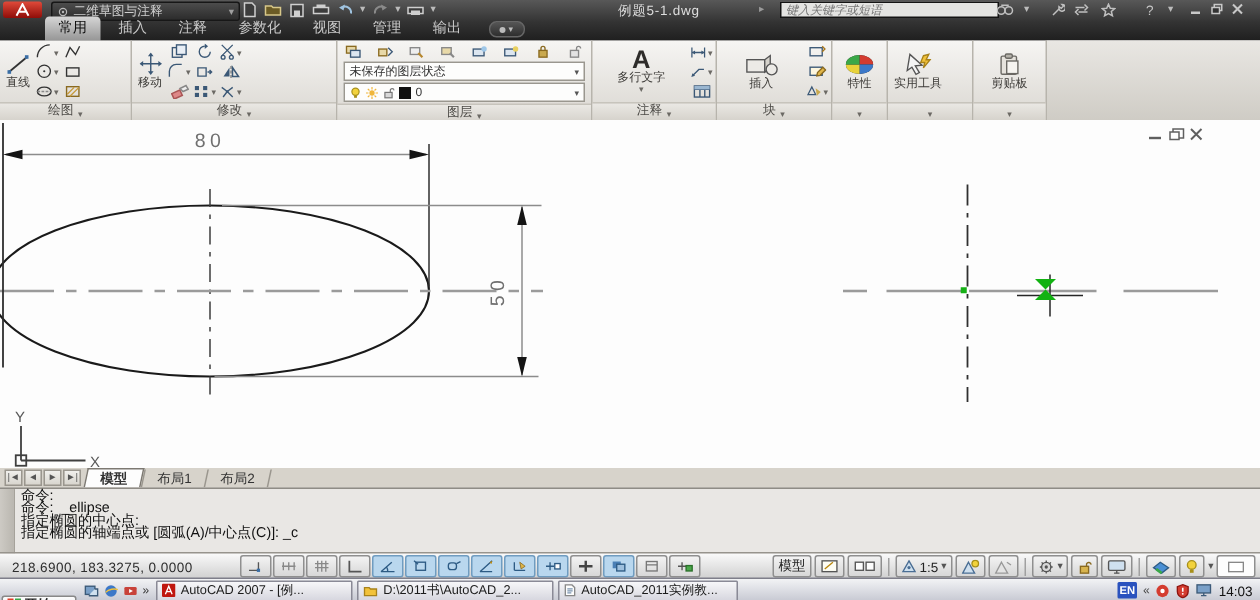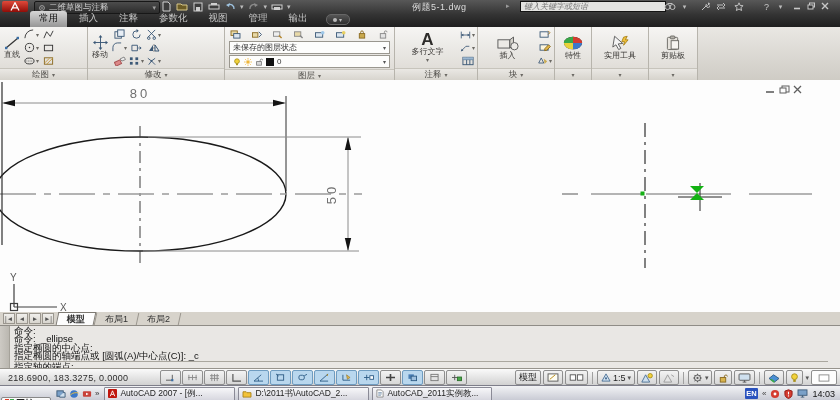--- a/index.html
+++ b/index.html
@@ -31,21 +31,21 @@
   .rtab.active{background:linear-gradient(#d6d6d6,#969696);color:#0d0d0d;}
   .ribpill{margin-left:6px;width:22px;height:9px;border:1px solid #666;border-radius:5px;
            background:linear-gradient(#555,#2e2e2e);display:flex;align-items:center;justify-content:center;gap:2px;margin-bottom:2px;}
   .ribpill i{width:4px;height:4px;border-radius:50%;background:#bbb;}
   
   .ribbon{position:absolute;top:27px;left:0;width:840px;height:53px;display:flex;
           background:linear-gradient(#f6f5f3,#dad7d1);border-bottom:1px solid #8b8881;}
   .panel{display:flex;flex-direction:column;border-right:1px solid #b7b4ac;box-sizing:border-box;}
   .pbody{flex:1;display:flex;align-items:center;padding:1px 2px;gap:2px;}
   .plabel{height:11px;font-size:8.5px;color:#4c4a46;background:linear-gradient(#eae8e4,#d6d3cc);
-          border-top:1px solid #c7c4bc;display:flex;align-items:center;justify-content:center;gap:3px;}
+          border-top:1px solid #c7c4bc;display:flex;align-items:flex-end;justify-content:center;gap:3px;}
   .plabel .car{font-size:6px;color:#6b6964;}
   .bigbtn{display:flex;flex-direction:column;align-items:center;justify-content:center;gap:1px;
           font-size:8px;color:#3c3a37;padding:0 2px;line-height:1.05;text-align:center;}
   .cell{width:15px;height:12px;display:flex;align-items:center;justify-content:center;}
   .cell .car{font-size:6px;color:#6b6964;margin-left:1px;}
   .col{display:flex;flex-direction:column;justify-content:center;gap:1px;}
   .row{display:flex;align-items:center;gap:1px;}
   .ddl{height:11px;background:#fdfdfc;border:1px solid #9a978f;font-size:8px;color:#333;
        display:flex;align-items:center;padding:0 3px;gap:3px;}
   .ddl .car{margin-left:auto;font-size:6px;color:#555;}
@@ -531,21 +531,21 @@
           </svg>
         <span>特性</span>
       </div>
     </div>
     <div class="plabel">
         <span class="car">▾</span>
       </div>
   </div>
 
   <div class="panel" style="width:57px">
-    <div class="pbody" style="justify-content:center">
+    <div class="pbody" style="">
       <div class="bigbtn">
         <svg width="18" height="16" viewBox="0 0 20 17">
             <path d="M4 1l9 8-5 .5 3 5-2.5 1.3-3-5.3L2 13z" fill="#f4f4f4" stroke="#555"></path>
             <path d="M14 2l4-1-2 4 3 0-5 6 1-4h-3z" fill="#f2c23a" stroke="#a8821a"></path>
           </svg>
         <span>实用工具</span>
       </div>
     </div>
     <div class="plabel">
         <span class="car">▾</span>
@@ -646,21 +646,20 @@
     </span>
 </div>
 
 <div class="cmd">
   <div class="cmdgrip"></div>
   <div class="cmdtxt">
     <div class="ln">命令:</div>
     <div class="ln">命令:  _ellipse</div>
     <div class="ln">指定椭圆的中心点:</div>
     <div class="ln">指定椭圆的轴端点或 [圆弧(A)/中心点(C)]: _c</div>
-    <div class="prompt">指定轴的端点:</div>
   </div>
 </div>
 
 <div class="status">
   <span class="coords">218.6900, 183.3275, 0.0000</span>
   <span class="tgl">
       <svg width="11" height="9" viewBox="0 0 12 10">
         <path d="M1 8h7M8 8V2" stroke="#555"></path>
         <rect x="6.8" y="6.8" width="2.4" height="2.4" fill="#3a6ea5"></rect>
       </svg>

